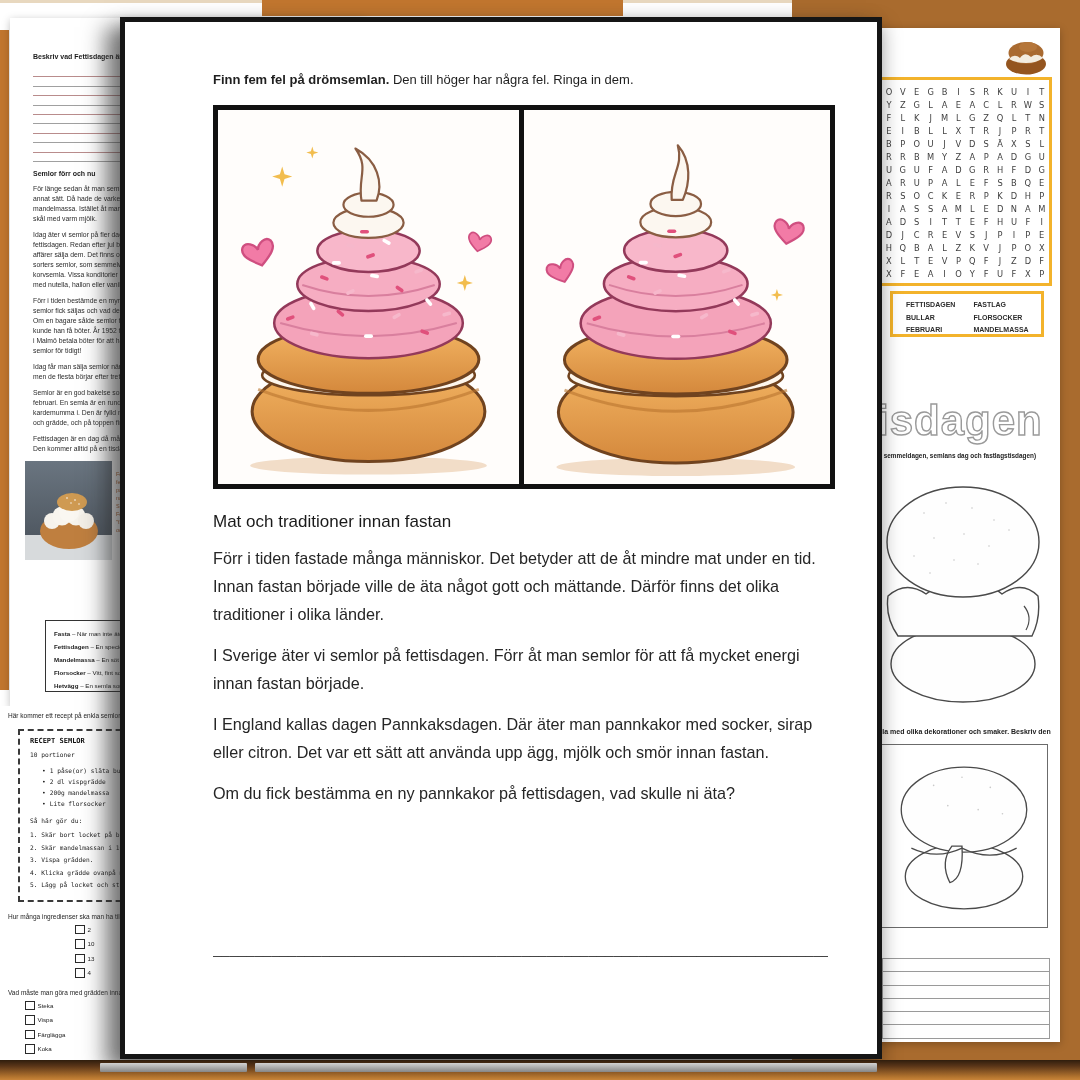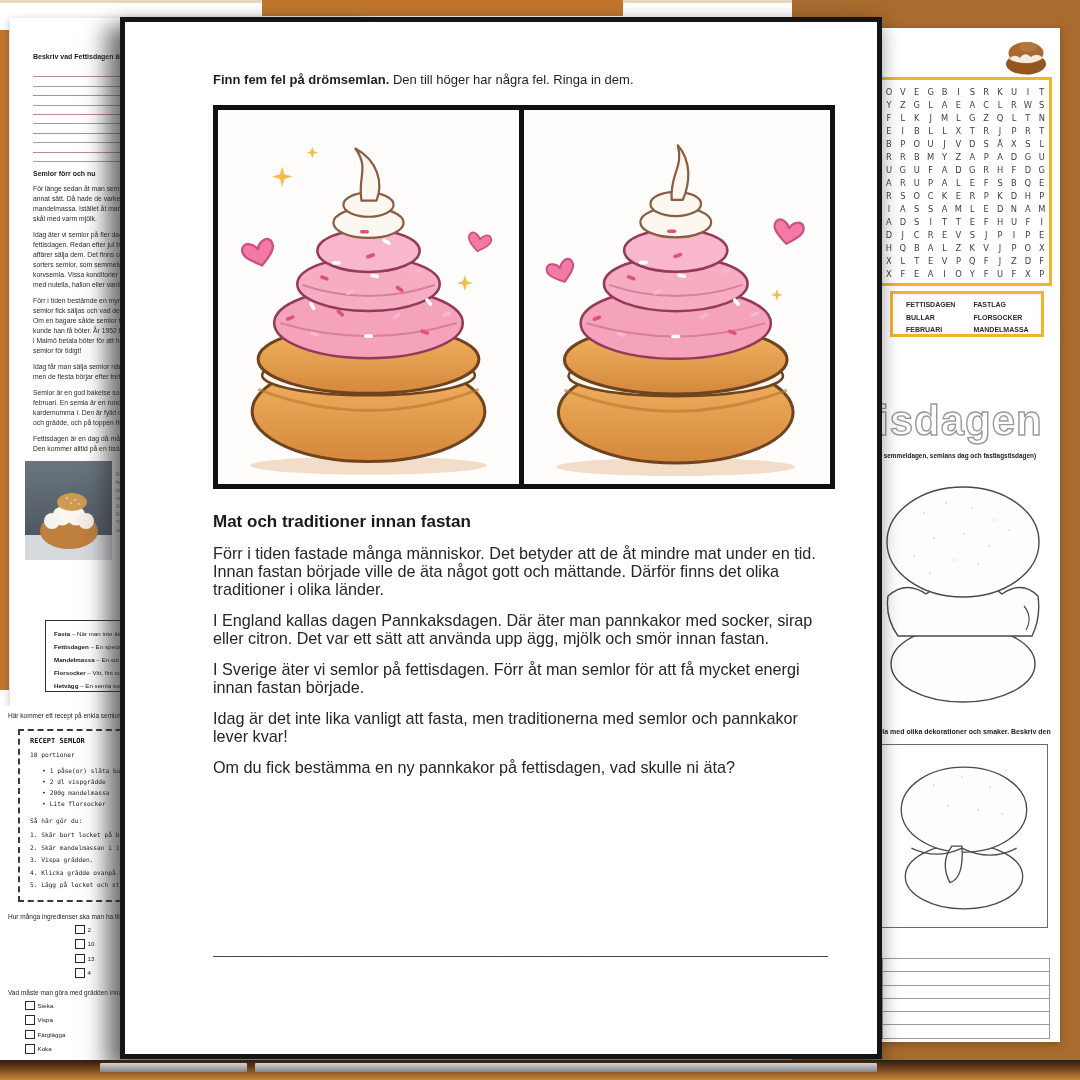--- a/index.html
+++ b/index.html
@@ -60,23 +60,23 @@
   .lb-svar{font-size:6.5px;color:#1e1e1e;white-space:nowrap;margin-top:9px;}
   .lb-svar .ln{display:inline-block;width:58px;border-bottom:1px solid #444;height:6px;}
   
   .m-title{position:absolute;left:88px;top:50px;width:640px;font-size:13px;color:#1f1f1f;white-space:nowrap;}
   .m-title b{font-weight:bold;}
   .puzzle-box{position:absolute;left:88px;top:83px;width:612px;height:374px;border:5px solid #111;
               display:flex;background:#fffdfb;}
   .panel{width:303.5px;height:100%;overflow:hidden;}
   .panel.l{border-right:5px solid #111;box-sizing:content-box;width:301px;}
   .panel svg{width:100%;height:100%;}
-  .m-heading{position:absolute;left:88px;top:490px;font-size:17px;font-weight:bold;color:#1a1a1a;white-space:nowrap;}
+  .m-heading{position:absolute;left:88px;top:490px;font-size:17px;font-weight:normal;color:#1a1a1a;white-space:nowrap;}
   .m-paras{position:absolute;left:88px;top:522px;width:615px;}
-  .mp{font-size:16.2px;line-height:18px;color:#262626;margin:0 0 13px 0;}
+  .mp{font-size:16.2px;line-height:28px;color:#262626;margin:0 0 13px 0;}
   .m-answer{position:absolute;left:88px;top:918px;width:615px;height:24px;overflow:hidden;
             font-size:15px;color:#3a3a3a;white-space:nowrap;}
   
   .r-icon{position:absolute;left:138px;top:8px;width:44px;height:40px;}
   .ws-box{position:absolute;left:7px;top:49px;width:179px;height:209px;border:3px solid #f3b32b;
           box-sizing:border-box;}
   .ws-grid{position:absolute;left:6px;top:6px;display:grid;grid-template-columns:repeat(12,13.9px);
            grid-auto-rows:13px;}
   .ws-cell{font-family:"DejaVu Sans",sans-serif;font-size:8.3px;color:#3f3f3f;text-align:center;line-height:13px;}
   .wl-box{position:absolute;left:24px;top:263px;width:154px;height:46px;border:3px solid #f3b32b;
@@ -614,23 +614,22 @@
             <rect x="-4.5" y="-1.8" width="9" height="3.6" rx="1.8" fill="#e0507c" transform="translate(152 143) rotate(-20)"></rect>
             <rect x="-4.5" y="-1.8" width="9" height="3.6" rx="1.8" fill="#e0507c" transform="translate(146 119) rotate(0)"></rect>
             <path d="M0 5 C-1 1 -7 -3 -10 1 C-13 6 -7 11 0 16 C7 11 13 6 10 1 C7 -3 1 1 0 5 Z" fill="#f27ba6" stroke="#cf4f80" stroke-width="1.6" transform="translate(34 150) rotate(-18) scale(1.25)"></path>
             <path d="M0 5 C-1 1 -7 -3 -10 1 C-13 6 -7 11 0 16 C7 11 13 6 10 1 C7 -3 1 1 0 5 Z" fill="#f27ba6" stroke="#cf4f80" stroke-width="1.6" transform="translate(263 110) rotate(10) scale(1.35)"></path>
             <path d="M0 -10 L2.3 -2.3 L10 0 L2.3 2.3 L0 10 L-2.3 2.3 L-10 0 L-2.3 -2.3 Z" fill="#f2bd4e" transform="translate(250 182) scale(0.6)"></path>
           </svg></div>
     </div>
     <div class="m-heading">Mat och traditioner innan fastan</div>
     <div class="m-paras" id="m-paras">
         <div class="mp">Förr i tiden fastade många människor. Det betyder att de åt mindre mat under en tid. Innan fastan började ville de äta något gott och mättande. Därför finns det olika traditioner i olika länder.</div>
+        <div class="mp">I Sverige äter vi semlor på fettisdagen. Förr åt man semlor för att få mycket energi innan fastan började.</div>
         <div class="mp">I England kallas dagen Pannkaksdagen. Där äter man pannkakor med socker, sirap eller citron. Det var ett sätt att använda upp ägg, mjölk och smör innan fastan.</div>
-        <div class="mp">I Sverige äter vi semlor på fettisdagen. Förr åt man semlor för att få mycket energi innan fastan började.</div>
-        <div class="mp">Idag är det inte lika vanligt att fasta, men traditionerna med semlor och pannkakor lever kvar!</div>
         <div class="mp">Om du fick bestämma en ny pannkakor på fettisdagen, vad skulle ni äta?</div>
       </div>
     <div class="m-answer">______________________________________________________________________________</div>
   </section>
 
   <div class="bottom-band">
     <div class="gray-bar b1"></div>
     <div class="gray-bar b2"></div>
   </div>
 </div>

